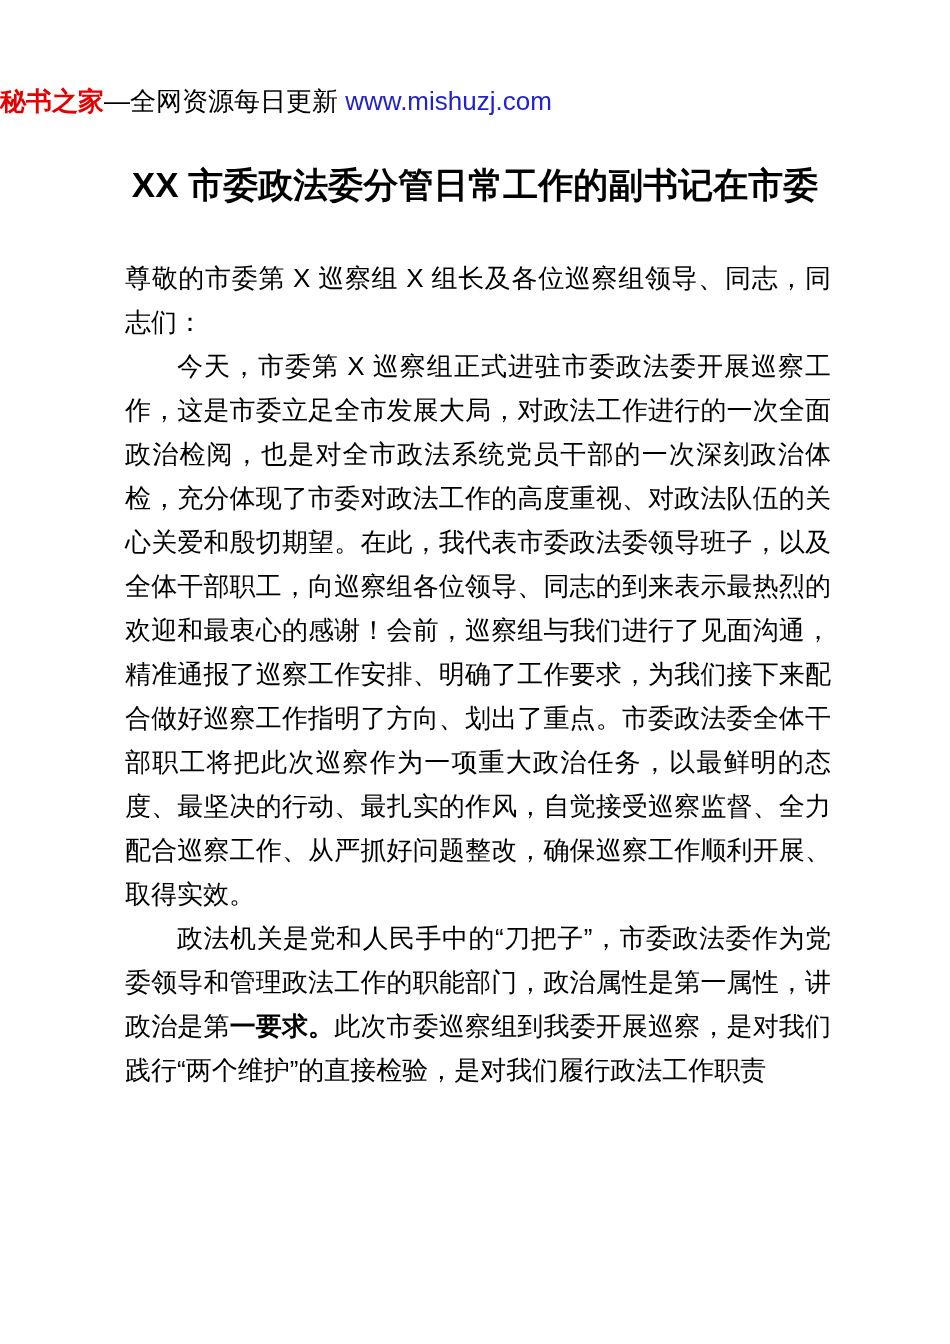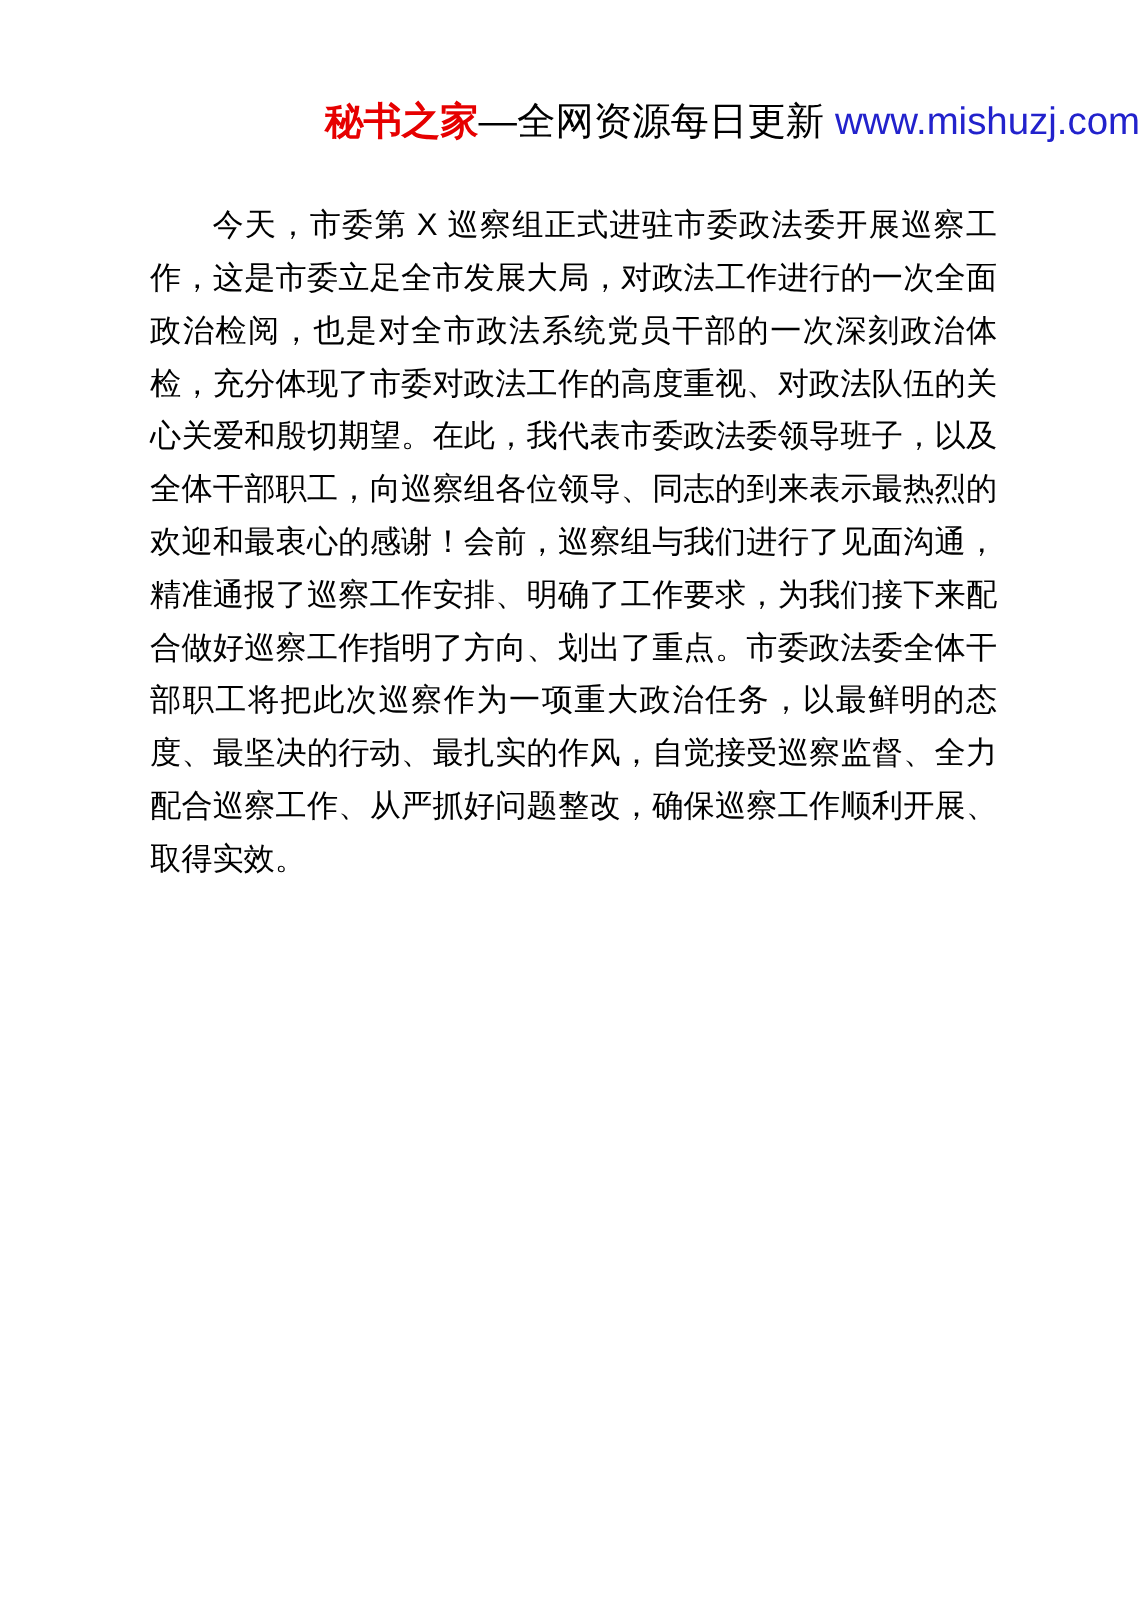--- a/index.html
+++ b/index.html
@@ -10,22 +10,22 @@
     font-family: "Liberation Sans", sans-serif;
   }
   .page {
     position: relative;
     width: 950px; height: 1344px;
     overflow: hidden;
     background: #ffffff;
   }
   .site-header {
     margin-top: 85px;
-    text-align: right;
-    font-size: 32px;
+    text-align: left;
+    font-size: 26px;
     line-height: 32px;
     white-space: pre;
   }
   .site-header .brand {
     color: var(--c-brand_red, #e60000);
     font-weight: 700;
   }
   .site-header .tagline { color: #000000; }
   .site-header .url {
     color: var(--c-url_blue, #2222cc);
@@ -51,19 +51,22 @@
   .bold { font-weight: 700; }
 </style>
 </head>
 <body>
 
 <div class="page">
 
   <div class="site-header"><span class="brand">秘书之家</span><span class="tagline">—全网资源每日更新 </span><span class="url">www.mishuzj.com</span></div>
 
   <h1 class="doc-title">
+    <span class="title-line">XX 市委政法委分管日常工作的副书记在市委</span>
   </h1>
 
   <div class="body-text">
+    <p class="salutation">尊敬的市委第 X 巡察组 X 组长及各位巡察组领导、同志，同志们：</p>
     <p class="indent">今天，市委第 X 巡察组正式进驻市委政法委开展巡察工作，这是市委立足全市发展大局，对政法工作进行的一次全面政治检阅，也是对全市政法系统党员干部的一次深刻政治体检，充分体现了市委对政法工作的高度重视、对政法队伍的关心关爱和殷切期望。在此，我代表市委政法委领导班子，以及全体干部职工，向巡察组各位领导、同志的到来表示最热烈的欢迎和最衷心的感谢！会前，巡察组与我们进行了见面沟通，精准通报了巡察工作安排、明确了工作要求，为我们接下来配合做好巡察工作指明了方向、划出了重点。市委政法委全体干部职工将把此次巡察作为一项重大政治任务，以最鲜明的态度、最坚决的行动、最扎实的作风，自觉接受巡察监督、全力配合巡察工作、从严抓好问题整改，确保巡察工作顺利开展、取得实效。</p>
+    <p class="indent"><span>政法机关是党和人民手中的“刀把子”，市委政法委作为党委领导和管理政法工作的职能部门，政治属性是第一属性，讲政治是第</span><span class="bold">一要求。</span><span>此次市委巡察组到我委开展巡察，是对我们践行“两个维护”的直接检验，是对我们履行政法工作职责</span></p>
   </div>
 
 </div>
 
 </body></html>

